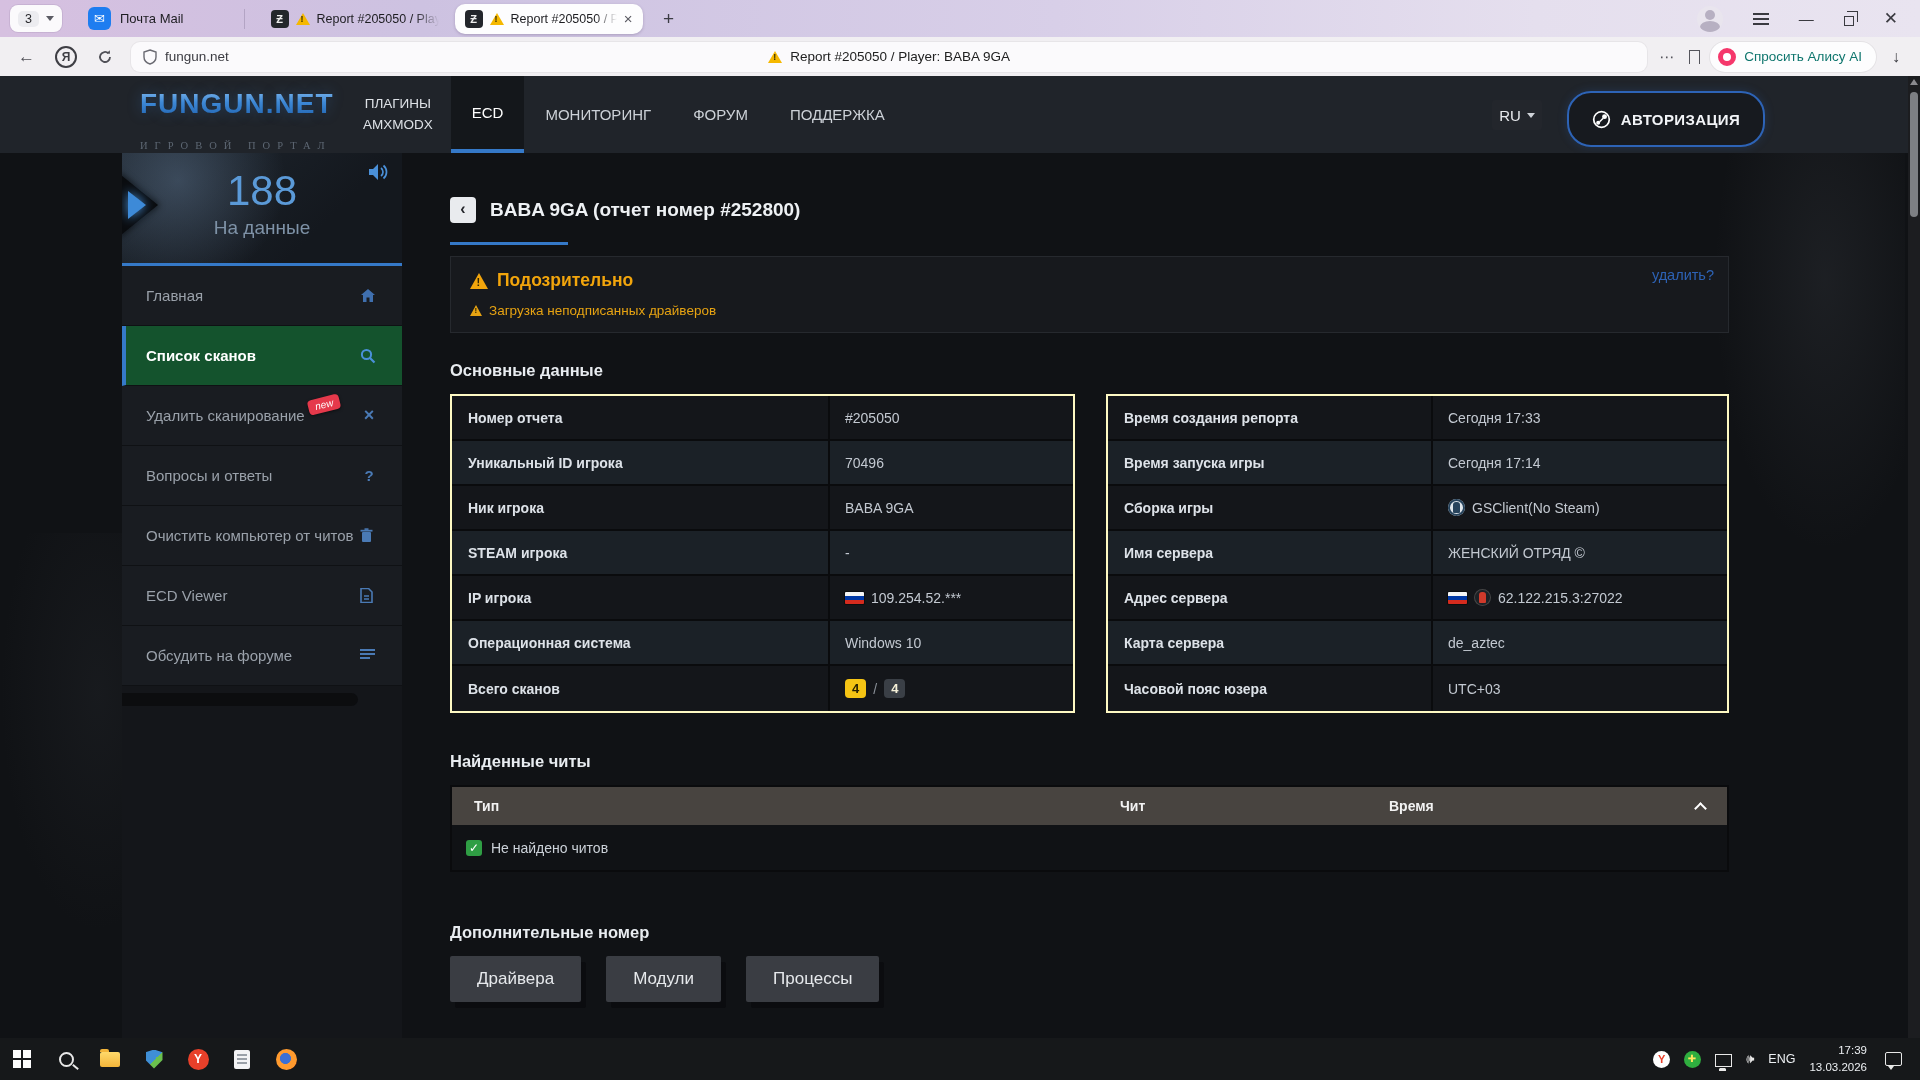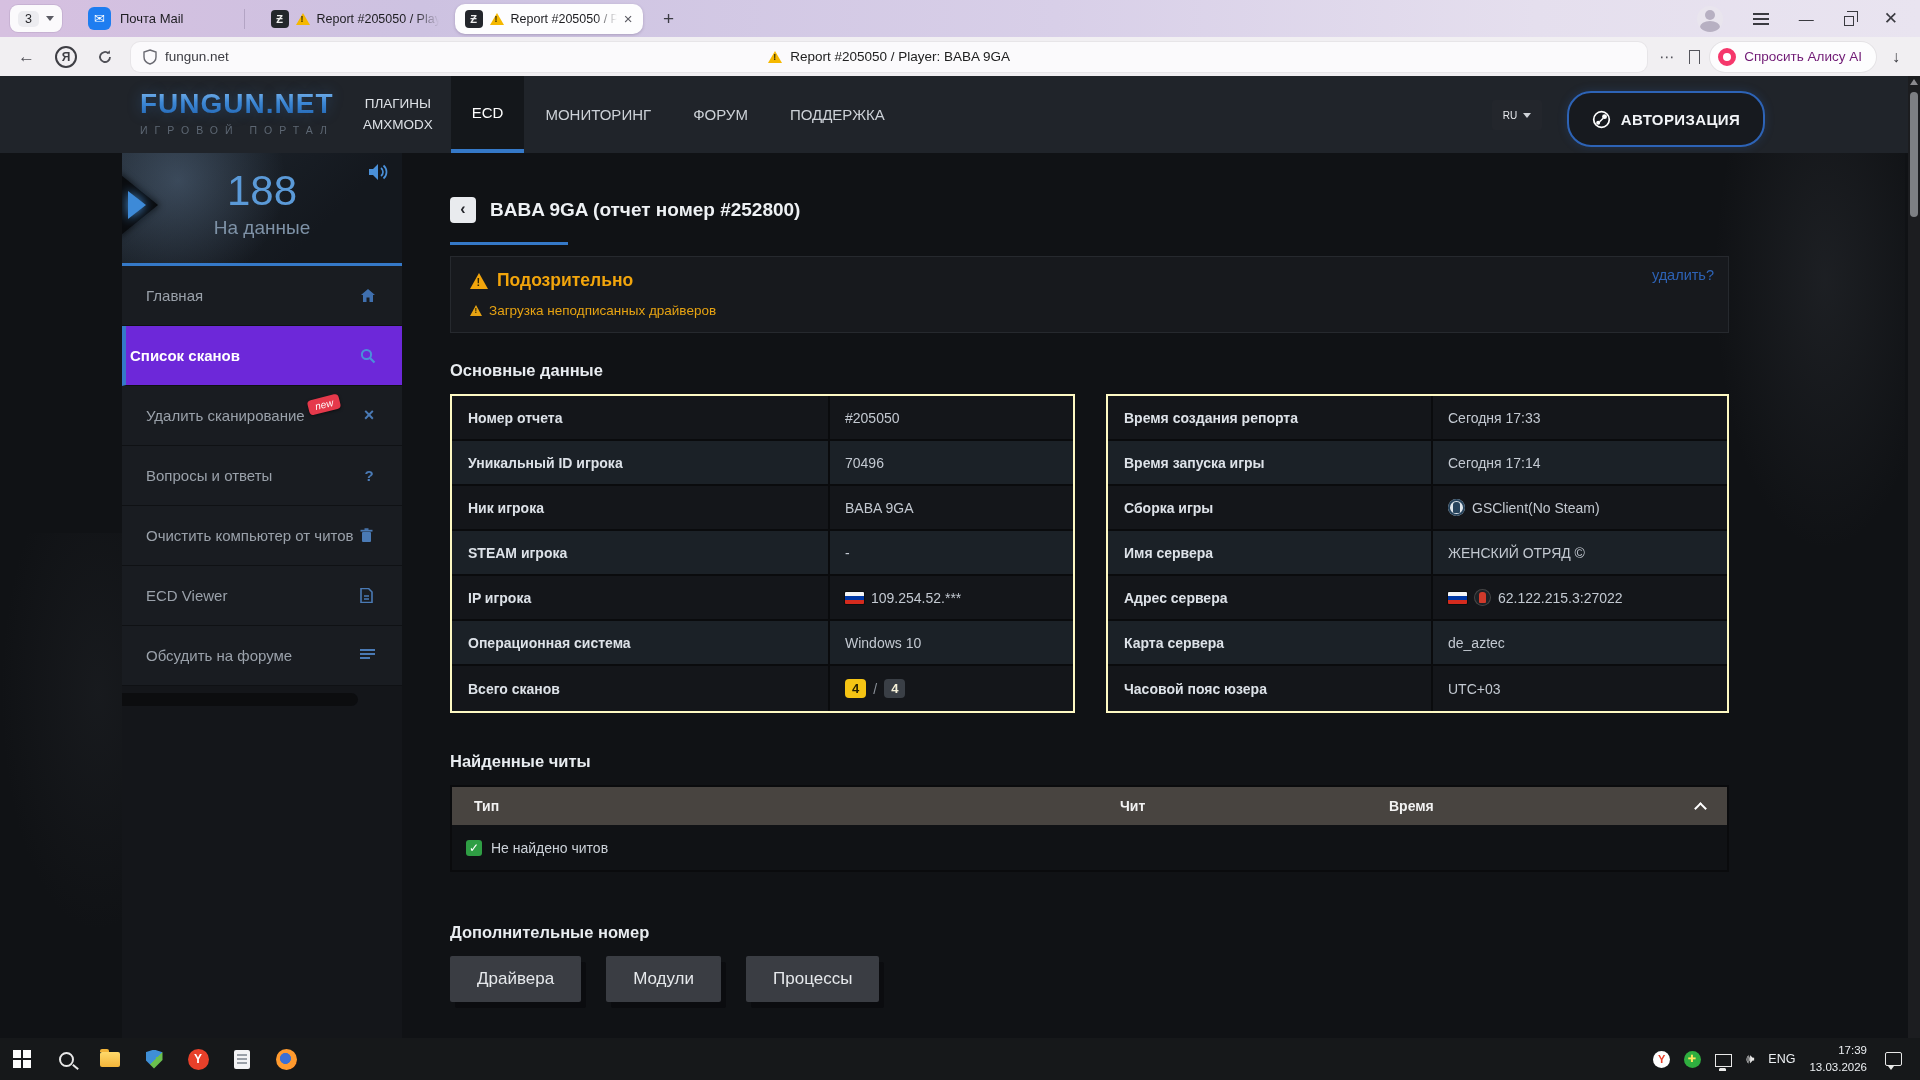--- a/index.html
+++ b/index.html
@@ -52,41 +52,41 @@
     font-size:12px; font-weight:bold; display:flex; align-items:center; justify-content:center; margin-left:20px; }
   .addr { position:relative; flex:1; height:30px; margin:0 12px 0 18px; background:#fbfafc; border-radius:9px;
     display:flex; align-items:center; box-shadow:0 0 0 1px rgba(0,0,0,.04); }
   .addr .shield { margin-left:12px; }
   .addr .host { margin-left:8px; font-size:13.5px; color:#3c3c42; }
   .addr-title { position:absolute; left:0; right:0; top:0; bottom:0; display:flex; align-items:center; justify-content:center;
     gap:8px; font-size:13.5px; color:#222; pointer-events:none; }
   .alice { height:30px; background:#fdfdfe; border-radius:15px; display:flex; align-items:center; gap:8px;
     padding:0 14px 0 8px; margin:0 10px; box-shadow:0 0 0 1px rgba(0,0,0,.05); }
   .alice .dot { width:18px; height:18px; border-radius:50%; border:5px solid #f5376b; background:#fff; }
-  .alice .lbl { font-size:13.5px; color:#701a75; }
+  .alice .lbl { font-size:13.5px; color:#0f766e; }
   .dl { color:#3a3a40; font-size:16px; margin:0 20px 0 6px; }
   .dots3 { color:#55555c; font-size:15px; letter-spacing:1px; }
   .bookm { margin-left:14px; width:11px; height:14px; background:transparent; border:1.5px solid #55555c; border-bottom:none; position:relative; }
   .bookm:after { content:""; position:absolute; left:-1.5px; bottom:-6px; border-left:5.5px solid #f1eff2; border-right:5.5px solid #f1eff2;
     border-top:0; border-bottom:6px solid transparent; width:0; box-shadow:0 -1px 0 0 #55555c inset; }
 
   
   .siteheader { position:absolute; top:76px; left:0; width:1920px; height:77px; background:#20242a; }
   .logo { position:absolute; left:140px; top:12px; }
   .logo .main { font-size:28px; font-weight:800; letter-spacing:1px;
     background:linear-gradient(180deg,#8ec2f2 0%,#3f8bd8 45%,#1c5ca8 100%);
     -webkit-background-clip:text; background-clip:text; color:transparent; text-shadow:0 0 14px rgba(60,130,210,.35); }
-  .logo .sub { margin-top:4px; font-size:10.5px; letter-spacing:7px; color:#5d6773; }
+  .logo .sub { margin-top:20px; font-size:10.5px; letter-spacing:7px; color:#5d6773;font-family:Liberation Serif, serif; }
   .nav { position:absolute; left:345px; top:0; height:77px; display:flex; align-items:stretch; }
   .nav-plugins { display:flex; flex-direction:column; justify-content:center; align-items:center; padding:0 18px;
     font-size:13.5px; color:#dde1e6; line-height:1.55; }
   .nav-item { display:flex; align-items:center; padding:0 21px; font-size:15px; color:#ccd1d7; }
   .nav-item.ecd { background:#14171b; color:#fff; border-bottom:4px solid #3579c8; }
   .langsel { position:absolute; left:1492px; top:24px; width:50px; height:30px; background:#23262c; border-radius:3px;
-    display:flex; align-items:center; justify-content:center; gap:6px; color:#e8eaee; font-size:10px; }
+    display:flex; align-items:center; justify-content:center; gap:6px; color:#e8eaee; font-size:15px; }
   .langsel .chev-down { border-top-color:#cfd3d8; }
   .authbtn { position:absolute; left:1567px; top:15px; width:198px; height:56px; border-radius:24px;
     border:2px solid #2d63b6; background:#171a1f; display:flex; align-items:center; justify-content:center; gap:10px;
     color:#f2f4f7; font-size:15px; font-weight:bold; letter-spacing:.4px; box-shadow:0 0 10px rgba(45,99,182,.25); }
 
   
   .pagebg { position:absolute; top:153px; left:0; width:1920px; height:885px; background:#101215; }
   .bg-art-r { position:absolute; right:15px; top:0; width:200px; height:420px;
     background:radial-gradient(ellipse at 60% 30%, rgba(95,100,110,.16), transparent 65%); }
   .bg-art-l { position:absolute; left:0; top:380px; width:122px; height:400px;
@@ -103,21 +103,21 @@
     filter:drop-shadow(2px 0 3px rgba(0,0,0,.6)); }
   .deco-blue { position:absolute; left:6px; top:38px; width:0; height:0;
     border-top:14px solid transparent; border-bottom:14px solid transparent; border-left:18px solid #3d8ad8;
     filter:drop-shadow(0 0 6px rgba(80,160,240,.9)); }
   .spk { position:absolute; right:12px; top:10px; }
   .menu { }
   .mitem { position:relative; height:60px; background:#191c21; border-bottom:1px solid #0f1114;
     display:flex; align-items:center; padding:0 24px; }
   .mitem .lbl { font-size:15px; color:#9aa1aa; flex:1; }
   .mitem .ic { width:18px; text-align:center; color:#4a7ab5; font-size:15px; flex:none; }
-  .mitem.active { background:#6d28d9; border-left:4px solid #3579c8; padding-left:4px; }
+  .mitem.active { background:#14532d; border-left:4px solid #3579c8; padding-left:20px; }
   .mitem.active .lbl { color:#fff; font-weight:bold; }
   .badge-new { position:absolute; left:186px; top:11px; background:#e5394b; color:#fff; font-size:10px; font-style:italic;
     padding:2px 7px; border-radius:4px; transform:rotate(-14deg); box-shadow:0 1px 3px rgba(0,0,0,.5); }
   .menu-shadow { position:absolute; left:0; top:540px; width:236px; height:13px; background:#0a0c0e; border-radius:0 7px 7px 0; opacity:.85; }
 
   
   .content { position:absolute; left:450px; top:0px; width:1279px; height:885px; }
   .backrow { position:absolute; left:0; top:44px; display:flex; align-items:center; gap:14px; }
   .backbtn { width:26px; height:26px; background:#e9ebee; border-radius:4px; display:flex; align-items:center; justify-content:center; }
   .backbtn span { font-size:16px; font-weight:bold; color:#24262b; margin-top:-2px; }

